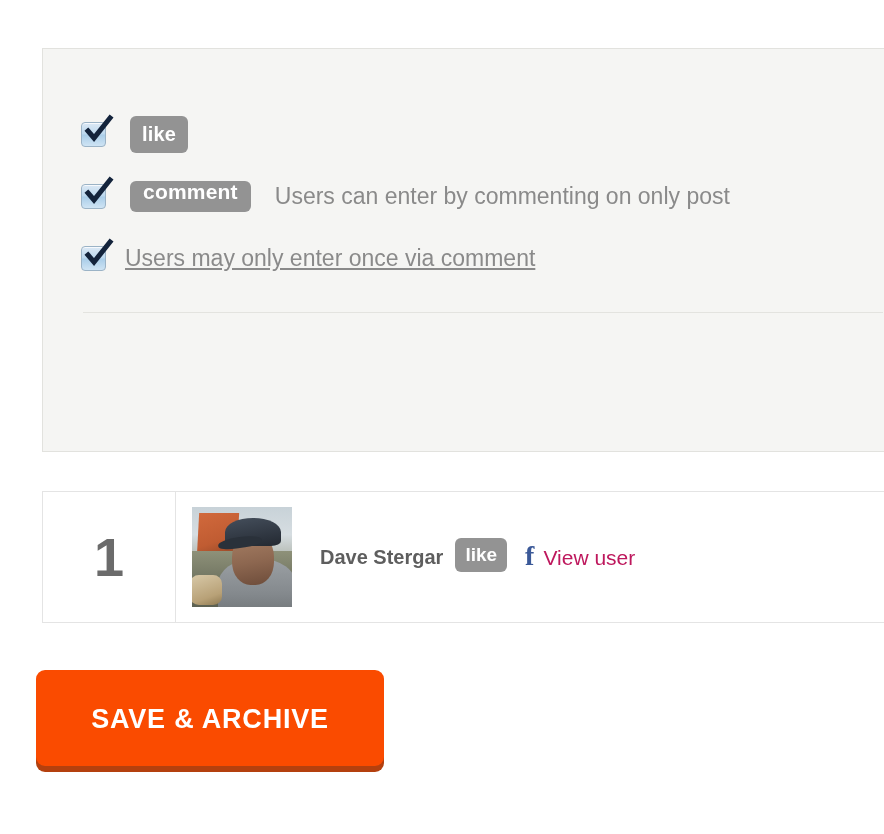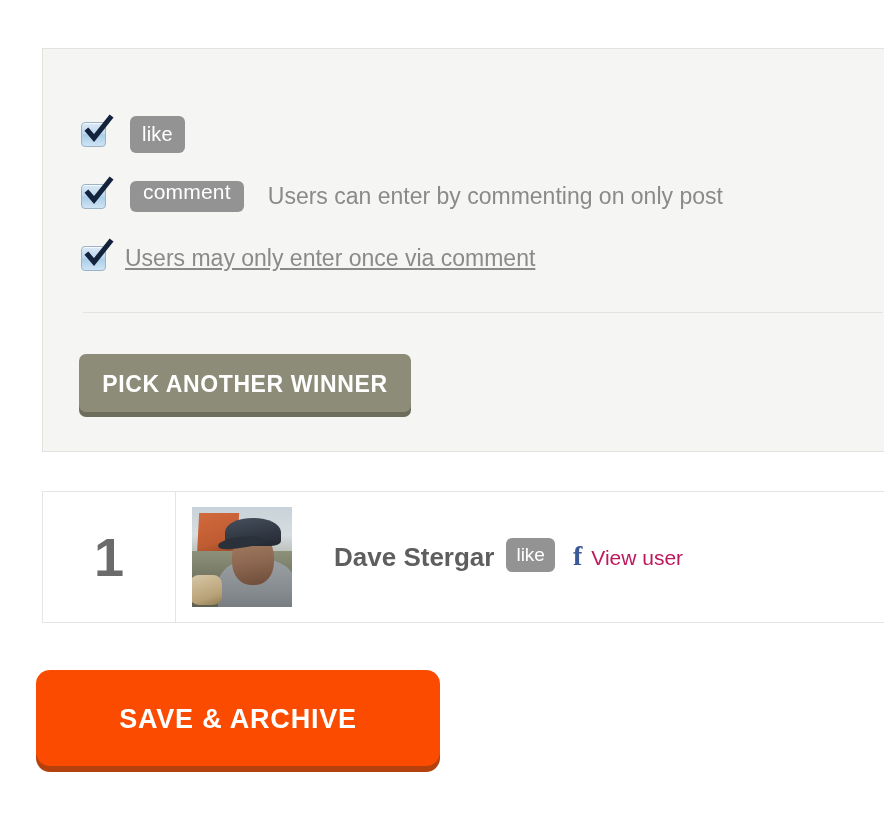--- a/index.html
+++ b/index.html
@@ -59,21 +59,21 @@
     width: 30px;
     height: 30px;
     overflow: visible;
   }
 
   .badge {
     display: inline-block;
     background: #939393;
     color: #ffffff;
     border-radius: 6px;
-    font-weight: normal;
+    font-weight: bold;
     line-height: 1;
     white-space: nowrap;
   }
   .badge-like {
     margin-left: 24px;
     padding: 8px 12px 9px 12px;
     font-size: 20px;
     letter-spacing: 0.2px;
   }
   .badge-comment {
@@ -200,23 +200,23 @@
     background: linear-gradient(170deg, #454f5c 0%, #2d343e 70%, #232931 100%);
   }
   .av-brim {
     position: absolute; left: 26%; top: 30%; width: 44%; height: 11%;
     border-radius: 50% 50% 40% 40%;
     background: #2a313a;
     transform: rotate(-8deg);
   }
 
   .winner-name {
-    margin-left: 42px;
+    margin-left: 28px;
     color: #5e5e5e;
-    font-size: 26px;
+    font-size: 20px;
     font-weight: bold;
     line-height: 1;
     white-space: nowrap;
   }
   .badge-winner {
     margin-left: 12px;
     padding: 7px 10px 8px 10px;
     font-size: 19px;
     background: #939393;
     border-radius: 6px;
@@ -244,25 +244,25 @@
     margin-left: 9px;
     font-size: 21px;
     color: #be185d;
     line-height: 1;
   }
 
   
   .btn-save {
     left: 36px;
     top: 670px;
-    width: 404px;
+    width: 348px;
     height: 96px;
     background: #fa4b00;
     box-shadow: 0 6px 0 #b4400e;
-    border-radius: 14px;
+    border-radius: 9px;
     font-size: 27px;
     line-height: 96px;
     letter-spacing: 0.8px;
   }
 </style>
 </head>
 <body>
 
 <div class="settings-panel">
 
@@ -293,21 +293,20 @@
           <path d="M5 15 L11 22 L27 2" fill="none" stroke="#13233b" stroke-width="5" stroke-linecap="square" stroke-linejoin="miter"></path>
         </svg>
       </span>
       <span class="option-text no-badge">Users may only enter once via comment</span>
     </div>
 
   </div>
 
   <div class="divider"></div>
 
-  <button class="btn btn-pick">PICK ANOTHER WINNER</button>
 </div>
 
 <div class="winner-table">
 
   <div class="rank-cell">1</div>
 
   <div class="winner-cell">
 
     <span class="avatar">
       <span class="av-sky"></span>

